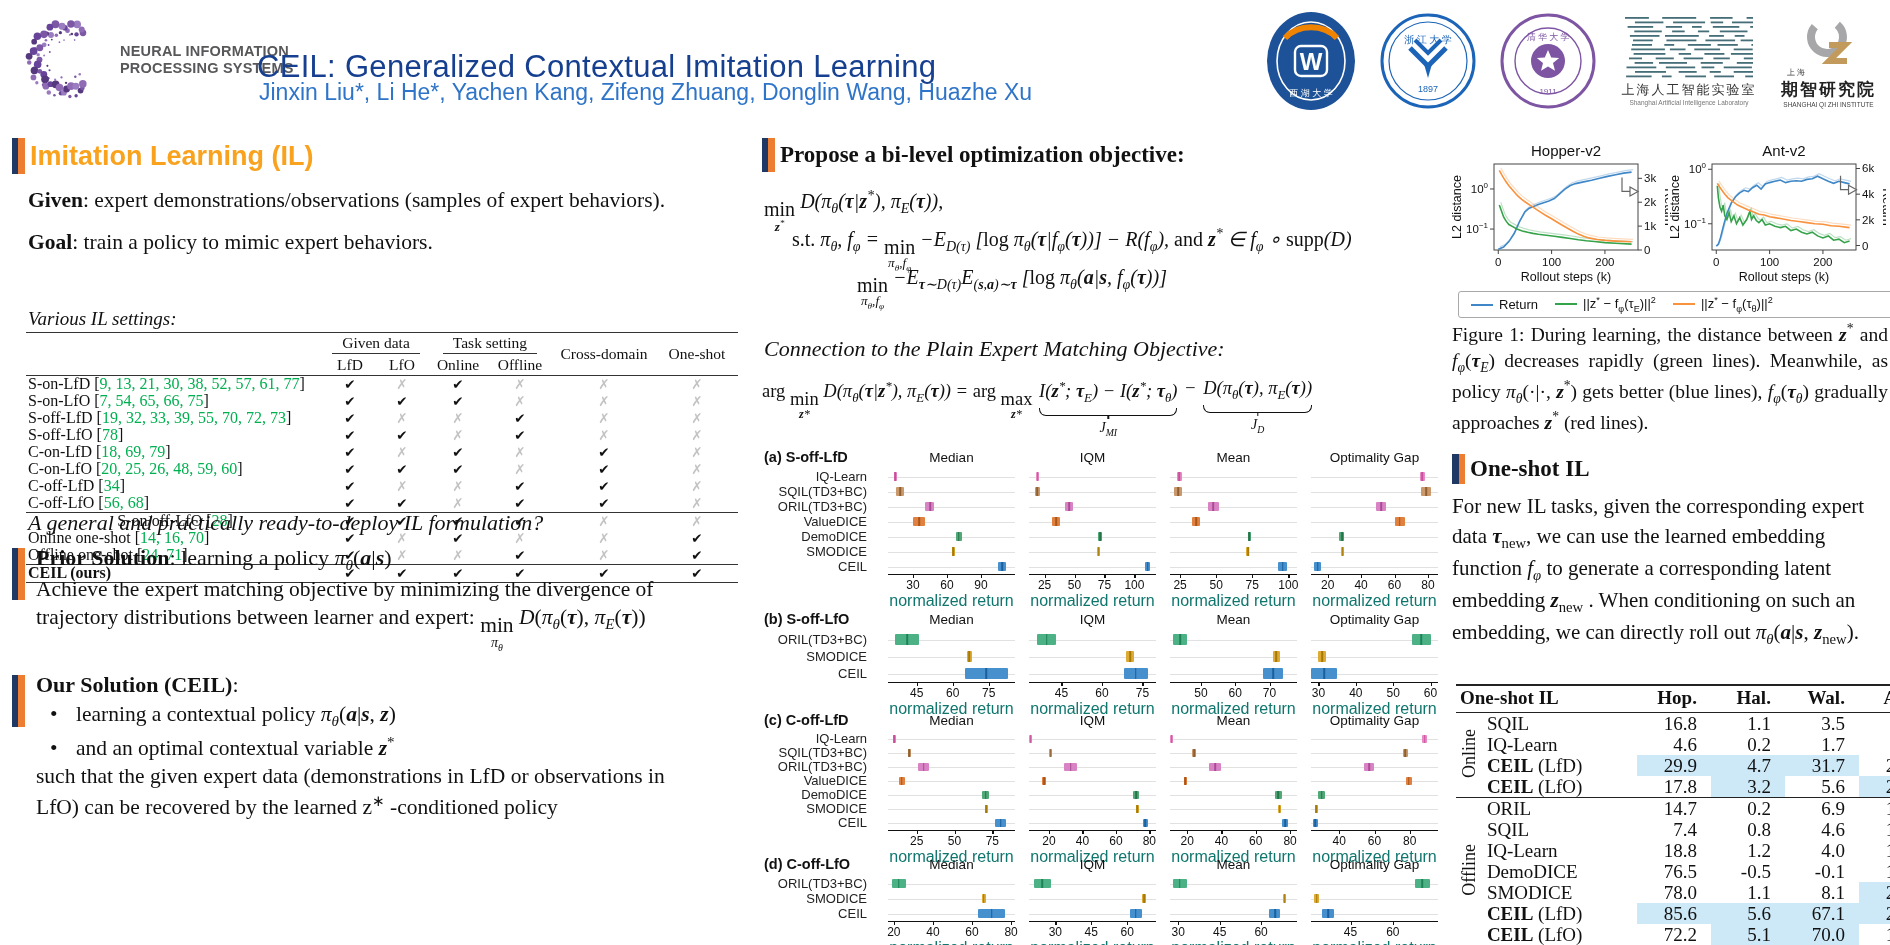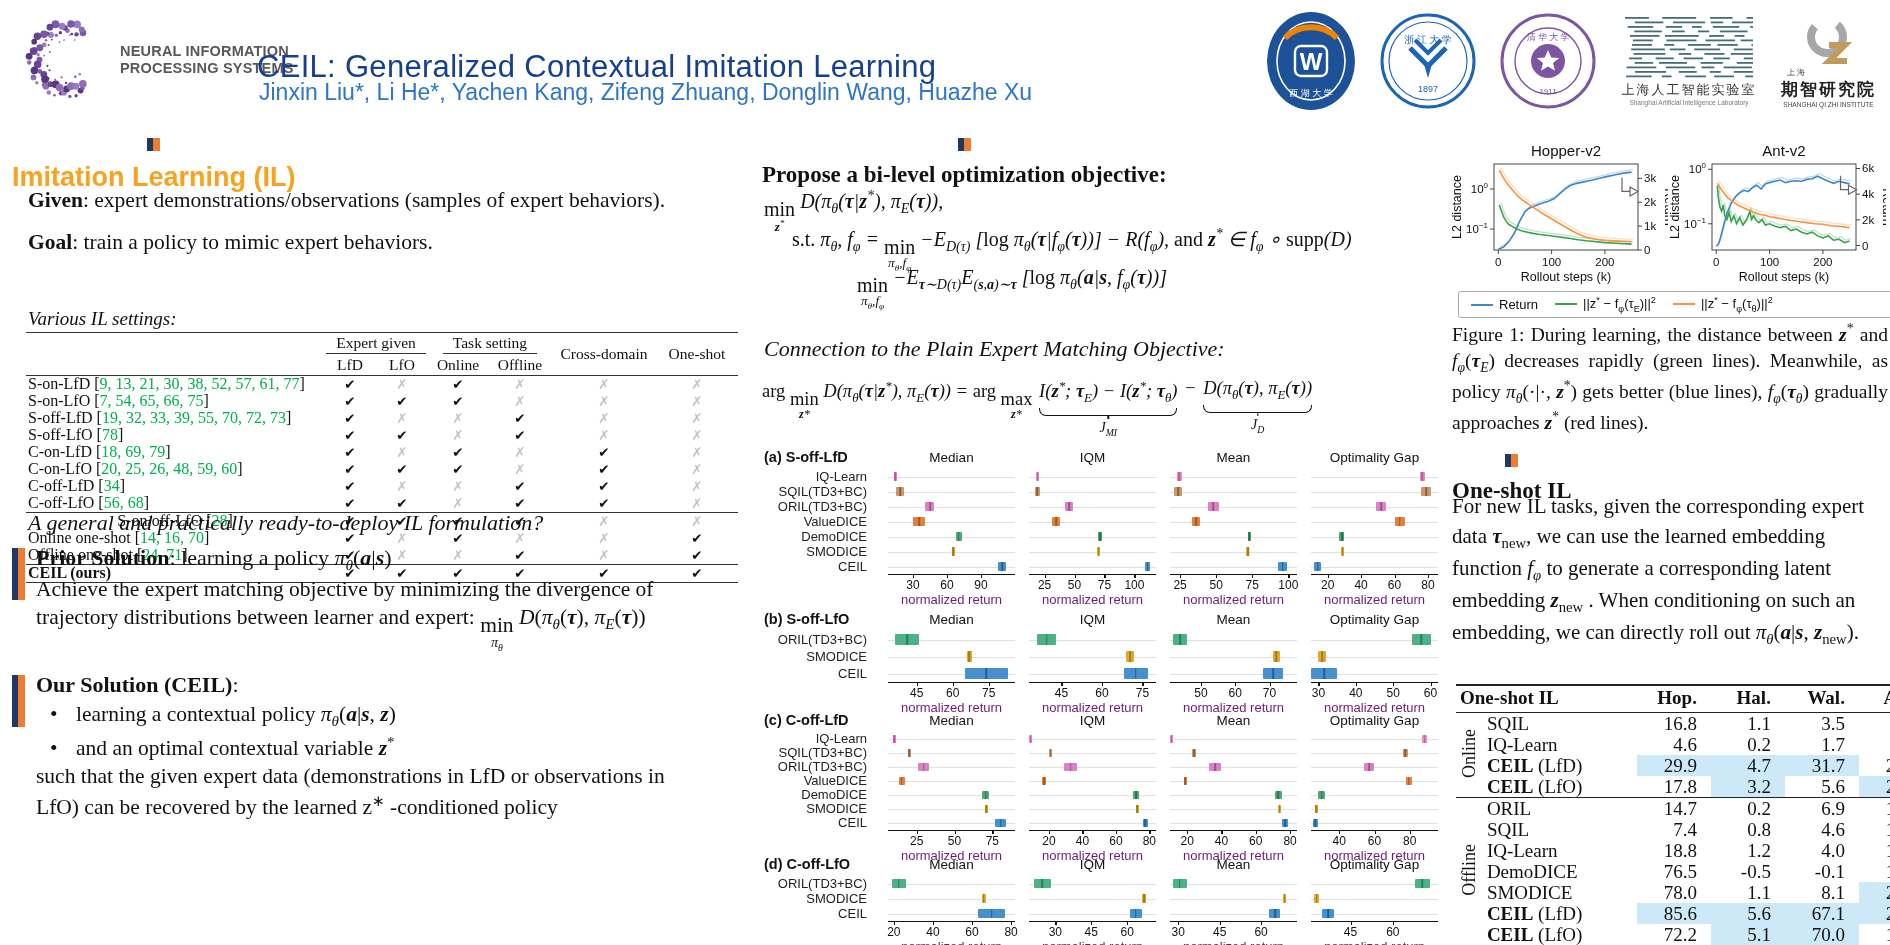--- a/index.html
+++ b/index.html
@@ -18,21 +18,21 @@
   .ailab-cn{font-size:13px;color:#333;letter-spacing:2px;white-space:nowrap;}
   .ailab-en{font-family:"Liberation Sans",sans-serif;font-size:6.5px;color:#777;white-space:nowrap;}
   .qz-sh{font-size:8px;color:#444;align-self:flex-start;margin-left:6px;}
   .qz-cn{font-size:17px;font-weight:700;color:#222;letter-spacing:2px;white-space:nowrap;}
   .qz-en{font-family:"Liberation Sans",sans-serif;font-size:6.5px;color:#444;white-space:nowrap;}
   
   .col-left{position:absolute;left:10px;top:0;width:744px;height:945px;}
   .col-mid{position:absolute;left:762px;top:0;width:680px;height:945px;}
   .col-right{position:absolute;left:1452px;top:120px;width:436px;height:825px;}
   
-  .sechead{position:absolute;display:flex;align-items:center;gap:11px;flex-direction:column;}
+  .sechead{position:absolute;display:flex;align-items:center;gap:5px;}
   .secbar{width:13px;height:36px;background:linear-gradient(to right,#203864 0 50%,#ed7d31 50% 100%);flex:0 0 13px;}
   .secbar.tall{height:52px;align-self:flex-start;margin-top:3px;}
   .sectext-orange{font-family:"Liberation Sans",sans-serif;font-weight:700;font-size:27px;color:#f9a21d;white-space:nowrap;}
   .sectext-serif{font-weight:700;font-size:23px;color:#111;white-space:nowrap;}
   
   .body1{position:absolute;font-size:21.5px;width:730px;margin:0;}
   .caption-it{position:absolute;font-style:italic;font-size:19px;margin:0;}
   .question{position:absolute;font-style:italic;font-size:22px;margin:0;white-space:nowrap;}
   .block{position:absolute;display:flex;gap:11px;}
   .bhead{font-size:22px;}
@@ -70,21 +70,21 @@
   .ic-chartlabel{position:absolute;top:-1px;left:2px;font-weight:700;font-size:14.5px;white-space:nowrap;}
   .ic-rowname{text-align:right;font-size:13px;color:#222;padding-right:7px;white-space:nowrap;}
   .ic-title{text-align:center;font-size:13.5px;height:19px;color:#111;}
   .ic-plot{position:relative;border-bottom:1.8px solid #111;}
   .gridline{position:absolute;left:0;right:0;height:1px;background:#e1e1e1;}
   .ibox{position:absolute;border-radius:1px;}
   .ibox .cl{position:absolute;left:50%;top:0;bottom:0;width:1.6px;transform:translateX(-50%);}
   .tmark{position:absolute;width:1.2px;height:4px;background:#111;}
   .ic-axis{position:relative;height:17px;}
   .tk{position:absolute;transform:translateX(-50%);font-size:12px;top:3px;color:#111;}
-  .ic-xlabel{text-align:center;font-size:13px;color:#701a75;margin-top:0px;}
+  .ic-xlabel{text-align:center;font-size:16px;color:#0f766e;margin-top:0px;}
   
   .linefig{position:absolute;width:216px;}
   .linefig svg{display:block;font-family:"Liberation Sans",sans-serif;}
   .legendbox{position:absolute;left:6px;top:171px;width:414px;height:25px;border:1.2px solid #a9a9a9;
              border-radius:3px;display:flex;align-items:center;gap:17px;padding:0 12px;
              font-family:"Liberation Sans",sans-serif;font-size:13px;color:#111;}
   .lg-line{display:inline-block;width:22px;height:0;border-top:2.4px solid;margin-right:6px;vertical-align:3px;}
   .lg-item{white-space:nowrap;}
   .figcap{position:absolute;left:0;top:200px;width:436px;font-size:19.5px;line-height:1.36;
           text-align:justify;margin:0;}
@@ -307,21 +307,21 @@
           <col style="width: 52px;">
           <col style="width: 52px;">
           <col style="width: 60px;">
           <col style="width: 64px;">
           <col style="width: 104px;">
           <col style="width: 82px;">
         </colgroup>
         <thead>
           <tr>
             <th rowspan="2"></th>
-            <th colspan="2"><span class="cmid">Expert given</span></th>
+            <th colspan="2"><span class="cmid">Given data</span></th>
             <th colspan="2"><span class="cmid">Task setting</span></th>
             <th rowspan="2">Cross-domain</th>
             <th rowspan="2">One-shot</th>
           </tr>
           <tr>
             <th>LfD</th>
             <th>LfO</th>
             <th>Online</th>
             <th>Offline</th>
           </tr>

